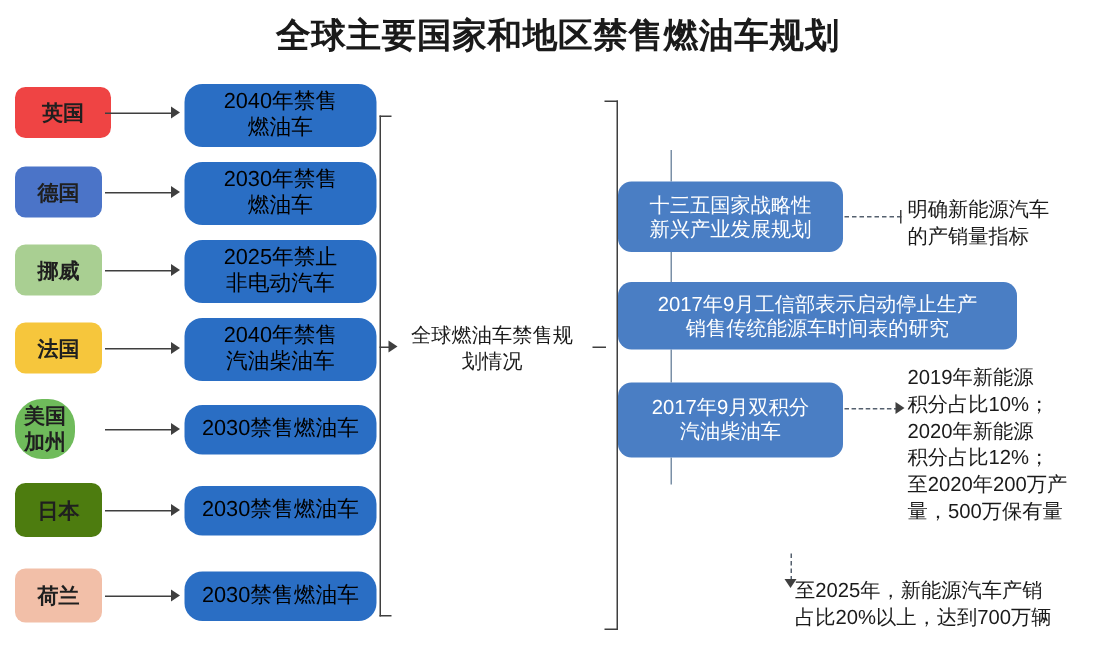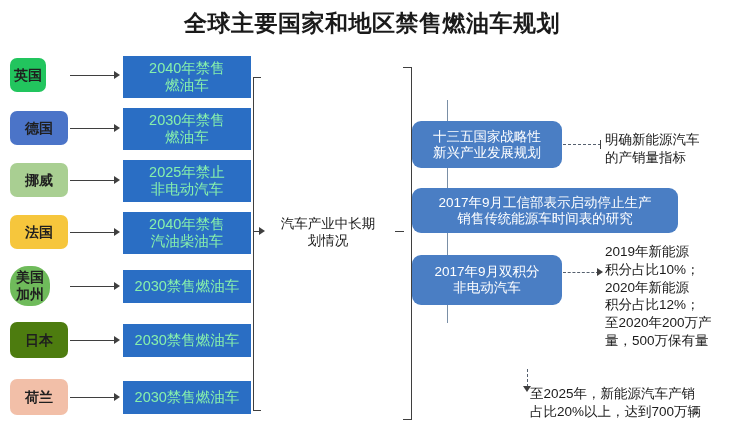--- a/index.html
+++ b/index.html
@@ -42,23 +42,23 @@
     white-space: pre-line;
   }
   .country-box {
     font-size: 14px;
     font-weight: bold;
     color: #1f1f1f;
     border-radius: 7px;
   }
   .result-box {
     background: #2a6ec4;
-    color: #86efac;
+    color: #000000;
     font-size: 14.5px;
-    border-radius: 0;
+    border-radius: 12px;
   }
   .cn-root {
     background: #cf0d15;
     color: #ffffff;
     font-size: 13.5px;
     font-weight: bold;
     border-radius: 8px;
   }
   .policy-box {
     background: #4a7ec4;
@@ -134,21 +134,21 @@
     border-style: solid;
   }
 </style>
 </head>
 <body>
 
 <div id="canvas">
 
   <div id="title">全球主要国家和地区禁售燃油车规划</div>
 
-  <div class="box country-box" style="left:10px; top:58px; width:36px; height:34px; background:#22c55e;">英国</div>
+  <div class="box country-box" style="left:10px; top:58px; width:64px; height:34px; background:#ef4444;">英国</div>
   <div class="box country-box" style="left:10px; top:111px; width:58px; height:34px; background:#4B74C8;">德国</div>
   <div class="box country-box" style="left:10px; top:215px; width:58px; height:34px; background:#F6C63C;">法国</div>
   <div class="box country-box" style="left:10px; top:163px; width:58px; height:34px; background:#A9CF92;">挪威</div>
   <div class="box country-box" style="left:10px; top:266px; width:40px; height:40px; background:#6FBB5B;border-radius:18px;">美国
 加州</div>
   <div class="box country-box" style="left:10px; top:322px; width:58px; height:36px; background:#4d7c0f;">日本</div>
   <div class="box country-box" style="left:10px; top:379px; width:58px; height:36px; background:#F2BFA8;">荷兰</div>
 
   <div class="hline" style="left:70px; top:75px;  width:46px;"></div>
   <div class="arrow-r" style="left:114px; top:71px;"></div>
@@ -174,38 +174,38 @@
   <div class="box result-box" style="left:123px; top:212px; width:128px; height:42px;">2040年禁售
 汽油柴油车</div>
   <div class="box result-box" style="left:123px; top:270px; width:128px; height:33px;">2030禁售燃油车</div>
   <div class="box result-box" style="left:123px; top:324px; width:128px; height:33px;">2030禁售燃油车</div>
   <div class="box result-box" style="left:123px; top:381px; width:128px; height:33px;">2030禁售燃油车</div>
 
   <div class="brkt" style="left:253px; top:77px; width:8px; height:334px; border-width:1.3px 0 1.3px 1.3px;"></div>
   <div class="hline" style="left:253px; top:231px; width:8px;"></div>
   <div class="arrow-r" style="left:259px; top:227px;"></div>
 
-  <div class="center-label" style="left:263px; top:216px; width:130px;">汽车产业中长期
+  <div class="center-label" style="left:263px; top:216px; width:130px;">全球燃油车禁售规
 划情况</div>
 
   <div class="hline" style="left:395px; top:231px; width:9px;"></div>
   <div class="brkt" style="left:403px; top:67px; width:9px; height:353px; border-width:1.3px 1.3px 1.3px 0;"></div>
 
 
   <div class="stem" style="left:447px; top:100px; height:21px;"></div>
   <div class="stem" style="left:447px; top:168px; height:20px;"></div>
   <div class="stem" style="left:447px; top:233px; height:22px;"></div>
   <div class="stem" style="left:447px; top:305px; height:18px;"></div>
 
   <div class="box policy-box" style="left:412px; top:121px; width:150px; height:47px;">十三五国家战略性
 新兴产业发展规划</div>
   <div class="box policy-box" style="left:412px; top:188px; width:266px; height:45px;">2017年9月工信部表示启动停止生产
 销售传统能源车时间表的研究</div>
   <div class="box policy-box" style="left:412px; top:255px; width:150px; height:50px;">2017年9月双积分
-非电动汽车</div>
+汽油柴油车</div>
 
   <div class="dotline-h" style="left:563px; top:144px; width:38px;"></div>
   <div class="vline" style="left:600px; top:140px; height:9px;"></div>
 
   <div class="dotline-h" style="left:563px; top:272px; width:36px;"></div>
   <div class="arrow-r" style="left:597px; top:268px;"></div>
 
   <div class="dotline-v" style="left:527px; top:369px; height:18px;"></div>
   <div class="arrow-d" style="left:523px; top:386px;"></div>
 

